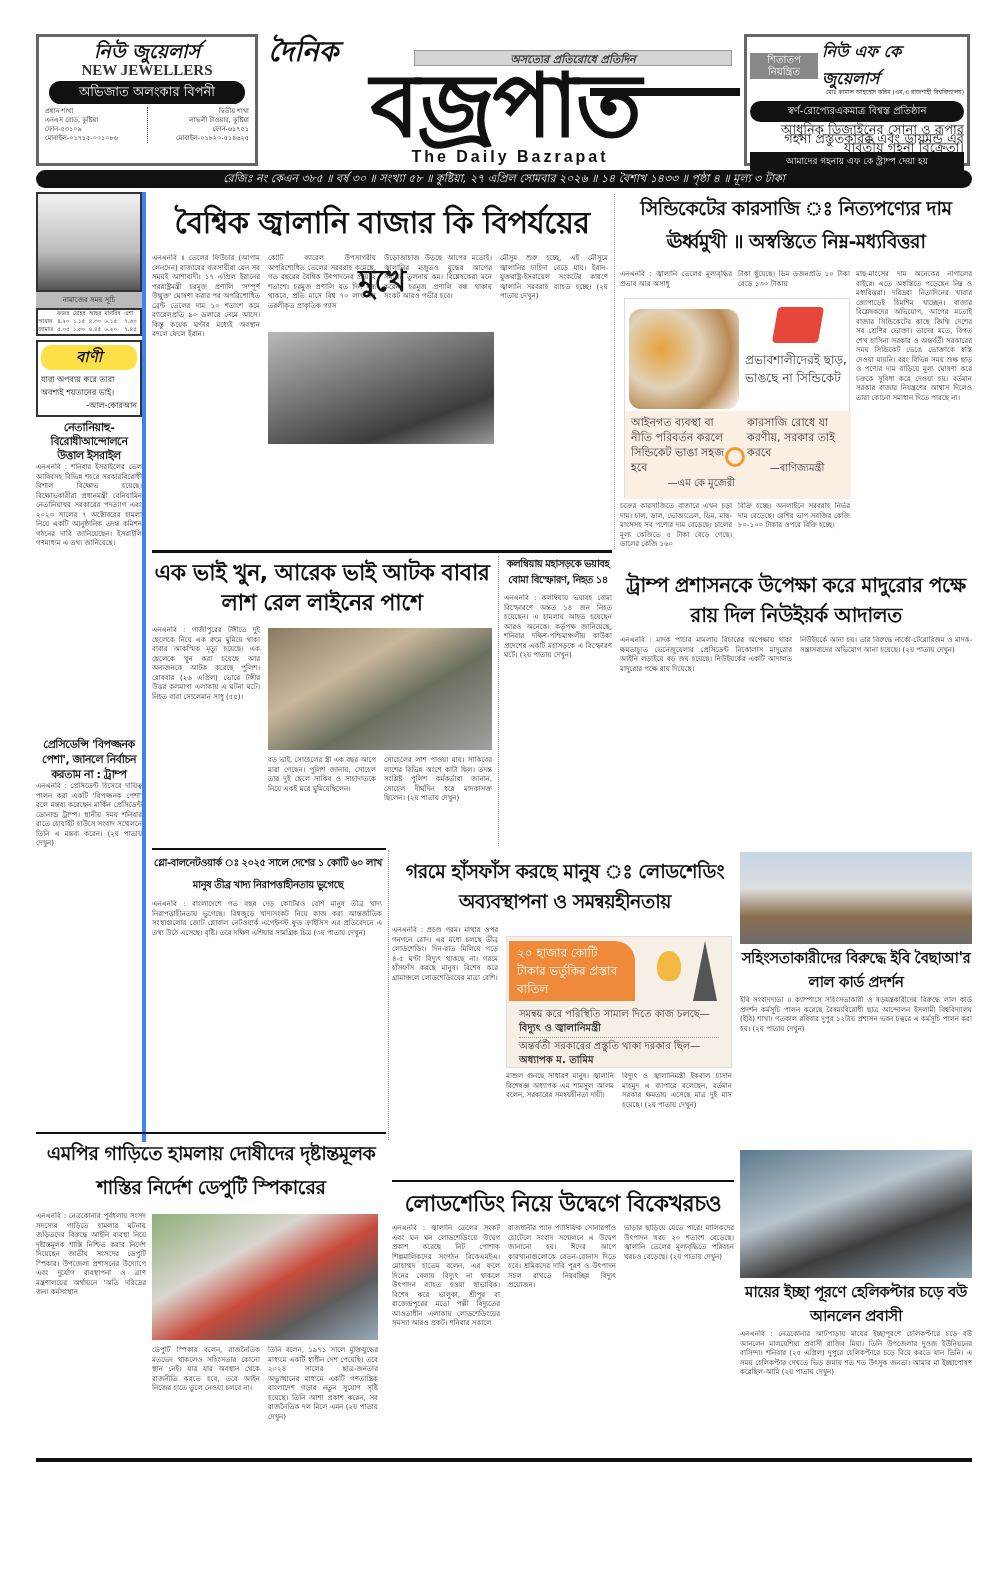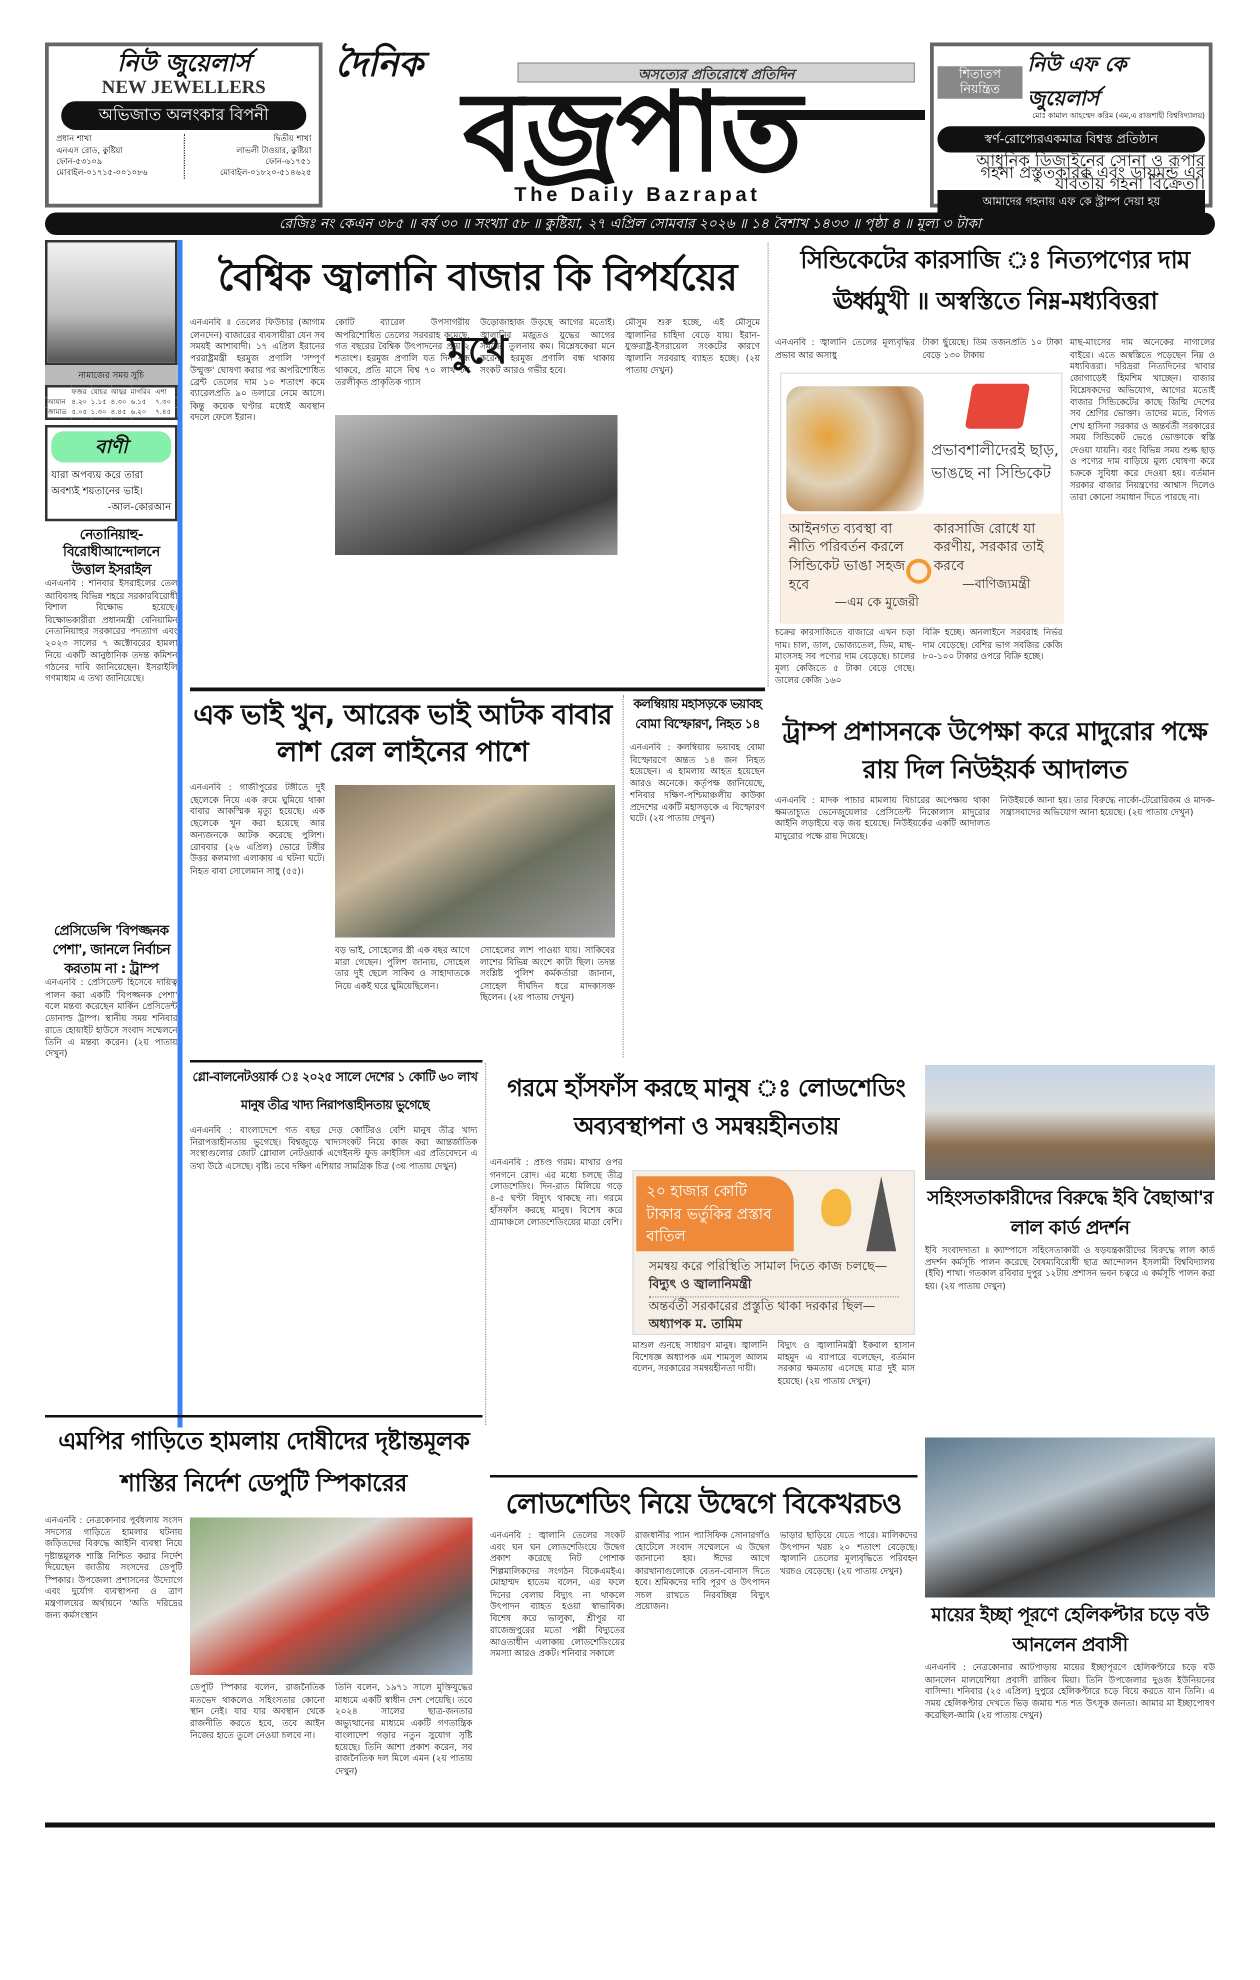--- a/index.html
+++ b/index.html
@@ -83,21 +83,21 @@
           <td>জামাত</td>
           <td>৫.০৫</td>
           <td>১.৩০</td>
           <td>৪.৪৫</td>
           <td>৬.২০</td>
           <td>৭.৪৫</td>
         </tr>
   </tbody>
     </table>
   <div style="border:2px solid #333;margin-top:4px;padding:3px">
-    <div style="background:#86efac;border-radius:10px;text-align:center;font-size:15px;font-weight:bold;font-style:italic">বাণী</div>
+    <div style="background:#fde047;border-radius:10px;text-align:center;font-size:15px;font-weight:bold;font-style:italic">বাণী</div>
     <div style="font-size:8px;margin-top:3px">যারা অপব্যয় করে তারা অবশ্যই শয়তানের ভাই।</div>
     <div style="font-size:8px;text-align:right">-আল-কোরআন</div>
   </div>
   <div class="hl" style="font-size:11px;margin-top:4px;line-height:14px">নেতানিয়াহু-বিরোধীআন্দোলনে উত্তাল ইসরাইল</div>
   <div class="small" style="height:270px;overflow:hidden">এনএনবি : শনিবার ইসরাইলের তেল আবিবসহ বিভিন্ন শহরে সরকারবিরোধী বিশাল বিক্ষোভ হয়েছে। বিক্ষোভকারীরা প্রধানমন্ত্রী বেনিয়ামিন নেতানিয়াহুর সরকারের পদত্যাগ এবং ২০২৩ সালের ৭ অক্টোবরের হামলা নিয়ে একটি আনুষ্ঠানিক তদন্ত কমিশন গঠনের দাবি জানিয়েছেন। ইসরাইলি গণমাধ্যম এ তথ্য জানিয়েছে।</div>
   <div class="hl" style="font-size:11px;line-height:15px;margin-top:4px">প্রেসিডেন্সি 'বিপজ্জনক পেশা', জানলে নির্বাচন করতাম না : ট্রাম্প</div>
   <div class="small" style="height:330px;overflow:hidden">এনএনবি : প্রেসিডেন্ট হিসেবে দায়িত্ব পালন করা একটি 'বিপজ্জনক পেশা' বলে মন্তব্য করেছেন মার্কিন প্রেসিডেন্ট ডোনাল্ড ট্রাম্প। স্থানীয় সময় শনিবার রাতে হোয়াইট হাউসে সংবাদ সম্মেলনে তিনি এ মন্তব্য করেন। (২য় পাতায় দেখুন)</div>
 </div>
 
 <div class="abs hl" style="left:152px;top:194px;width:460px;font-size:30px;line-height:58px">বৈশ্বিক জ্বালানি বাজার কি বিপর্যয়ের মুখে</div>

